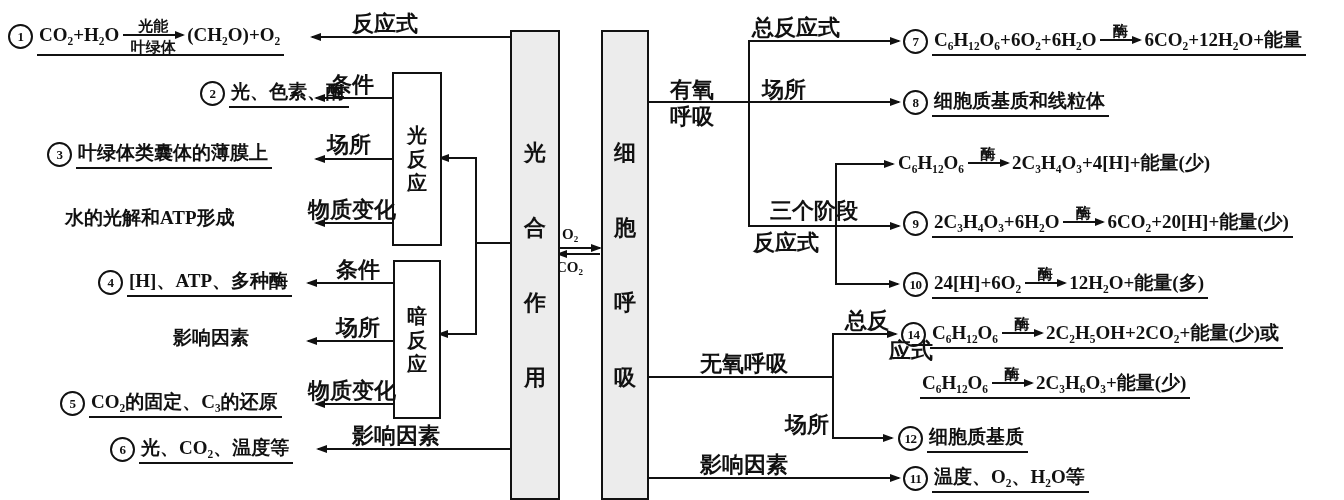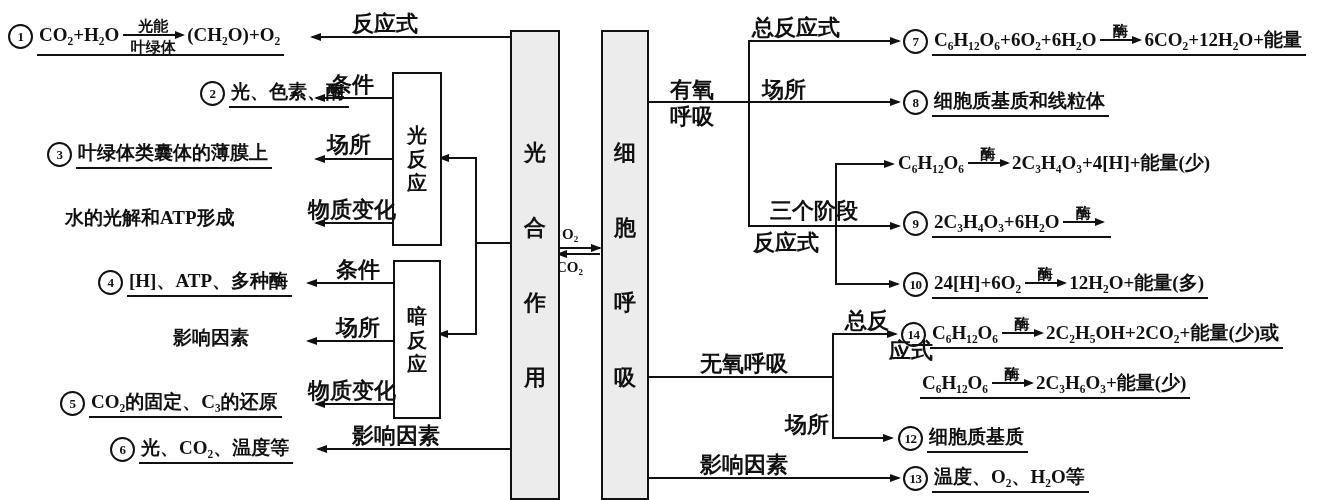--- a/index.html
+++ b/index.html
@@ -187,21 +187,21 @@
 
   <div class="row" style="left:898px;top:152px;">
     <span>
       <span>C₆H₁₂O₆</span><span class="rxn"><i class="above">酶</i></span><span>2C₃H₄O₃+4[H]+能量(少)</span>
     </span>
   </div>
 
   <div class="row" style="left:903px;top:211px;">
     <span class="cnum">9</span>
     <span class="u">
-      <span>2C₃H₄O₃+6H₂O</span><span class="rxn"><i class="above">酶</i></span>
+      <span>2C₃H₄O₃+6H₂O</span><span class="rxn"><i class="above">酶</i></span><span>6CO₂+20[H]+能量(少)</span>
     </span>
   </div>
 
   <div class="row" style="left:903px;top:272px;">
     <span class="cnum">10</span>
     <span class="u">
       <span>24[H]+6O₂</span><span class="rxn"><i class="above">酶</i></span><span>12H₂O+能量(多)</span>
     </span>
   </div>
 
@@ -217,17 +217,17 @@
       <span>C₆H₁₂O₆</span><span class="rxn"><i class="above">酶</i></span><span>2C₃H₆O₃+能量(少)</span>
     </span>
   </div>
 
   <div class="row" style="left:898px;top:426px;">
     <span class="cnum">12</span>
     <span class="u">细胞质基质</span>
   </div>
 
   <div class="row" style="left:903px;top:466px;">
-    <span class="cnum">13</span>
+    <span class="cnum">11</span>
     <span class="u">温度、O₂、H₂O等</span>
   </div>
 
 </div>
 
 </body></html>

